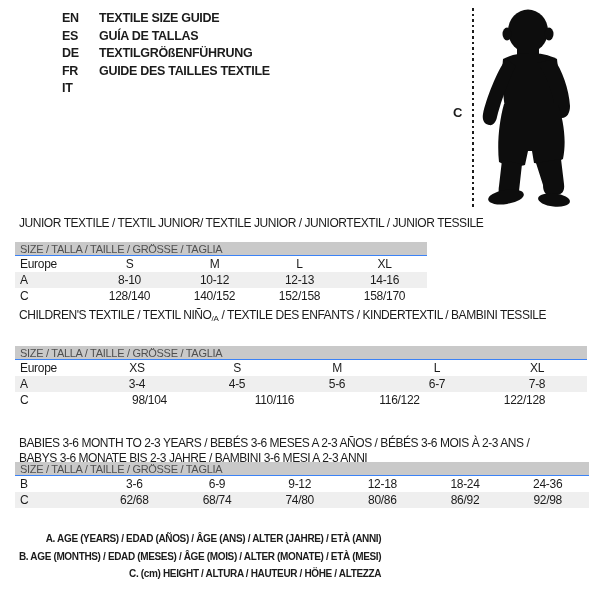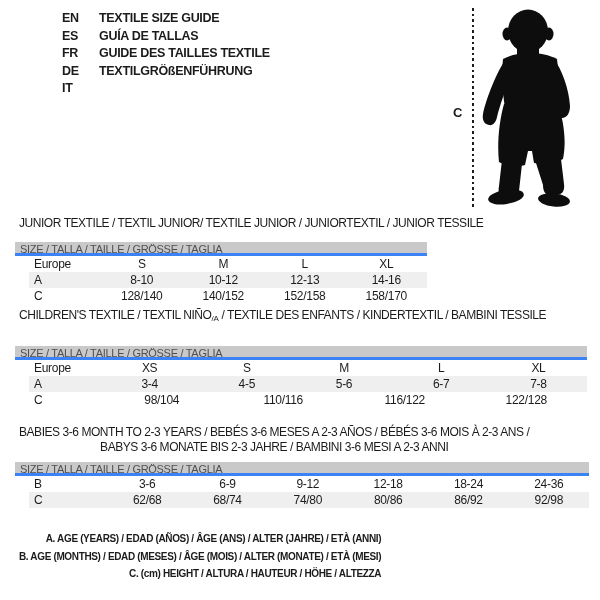--- a/index.html
+++ b/index.html
@@ -18,22 +18,22 @@
   #height-label{position:absolute;left:453px;top:105px;font-size:13px;font-weight:700;}
   #baby-svg{position:absolute;left:470px;top:4px;}
   .sil{fill:#0d0d0d;}
   
   .sec-title{position:absolute;font-weight:400;font-size:12px;letter-spacing:-0.45px;white-space:nowrap;}
   .sub{font-size:8px;vertical-align:-2px;letter-spacing:-0.2px;}
   
   .tbl{position:absolute;}
   .band{height:14px;line-height:14px;background:#c9c9c9;color:#4f4f4f;
         font-size:11px;letter-spacing:-0.3px;padding-left:5px;
-        border-bottom:3px solid #3b82f6;box-sizing:border-box;white-space:nowrap;overflow:hidden;}
-  .trow{display:flex;height:16px;line-height:16px;font-size:12px;letter-spacing:-0.3px;margin-left:14px;}
+        border-bottom:1px solid #3b82f6;box-sizing:border-box;white-space:nowrap;overflow:hidden;}
+  .trow{display:flex;height:16px;line-height:16px;font-size:12px;letter-spacing:-0.3px;}
   .trow.stripe{background:#efefef;}
   .lbl{flex:0 0 72px;padding-left:5px;box-sizing:border-box;text-align:left;}
   .t3 .lbl{flex:0 0 78px;}
   .cell{flex:1;text-align:center;}
   
   #footnotes{position:absolute;left:19px;top:530px;}
   .fn{font-weight:700;font-size:10px;line-height:17.6px;letter-spacing:-0.35px;white-space:nowrap;text-align:right;}
 </style>
 </head>
 <body>
@@ -43,26 +43,26 @@
   <div id="langs">
     <div class="lang-row">
       <span class="lang-code">EN</span>
       <span class="lang-text nw">TEXTILE SIZE GUIDE</span>
     </div>
     <div class="lang-row">
       <span class="lang-code">ES</span>
       <span class="lang-text nw">GUÍA DE TALLAS</span>
     </div>
     <div class="lang-row">
+      <span class="lang-code">DE</span>
+      <span class="lang-text nw">TEXTILGRÖßENFÜHRUNG</span>
+    </div>
+    <div class="lang-row">
       <span class="lang-code">FR</span>
       <span class="lang-text nw">GUIDE DES TAILLES TEXTILE</span>
-    </div>
-    <div class="lang-row">
-      <span class="lang-code">DE</span>
-      <span class="lang-text nw">TEXTILGRÖßENFÜHRUNG</span>
     </div>
     <div class="lang-row">
       <span class="lang-code">IT</span>
     </div>
   </div>
 
   <div id="measure-line"></div>
   <div id="height-label">C</div>
   <svg id="baby-svg" width="105" height="205" viewBox="0 0 105 205" xmlns="http://www.w3.org/2000/svg">
     <ellipse class="sil" cx="58" cy="27" rx="20" ry="21.5"></ellipse>
@@ -132,21 +132,21 @@
     </div>
     <div class="trow">
       <div class="lbl">C</div>
       <div class="cell">98/104</div>
       <div class="cell">110/116</div>
       <div class="cell">116/122</div>
       <div class="cell">122/128</div>
     </div>
   </div>
 
-  <div class="sec-title" style="left:19px;top:425px;line-height:15px;text-align:center;">
+  <div class="sec-title" style="left:19px;top:436px;line-height:15px;">
     <div>BABIES 3-6 MONTH TO 2-3 YEARS / BEBÉS 3-6 MESES A 2-3 AÑOS / BÉBÉS 3-6 MOIS À 2-3 ANS /</div>
     <div>BABYS 3-6 MONATE BIS 2-3 JAHRE / BAMBINI 3-6 MESI A 2-3 ANNI</div>
   </div>
   <div class="tbl t3" style="left:15px;top:462px;width:574px;">
     <div class="band">
       <span>SIZE / TALLA / TAILLE / GRÖSSE / TAGLIA</span>
     </div>
     <div class="trow">
       <div class="lbl">B</div>
       <div class="cell">3-6</div>

